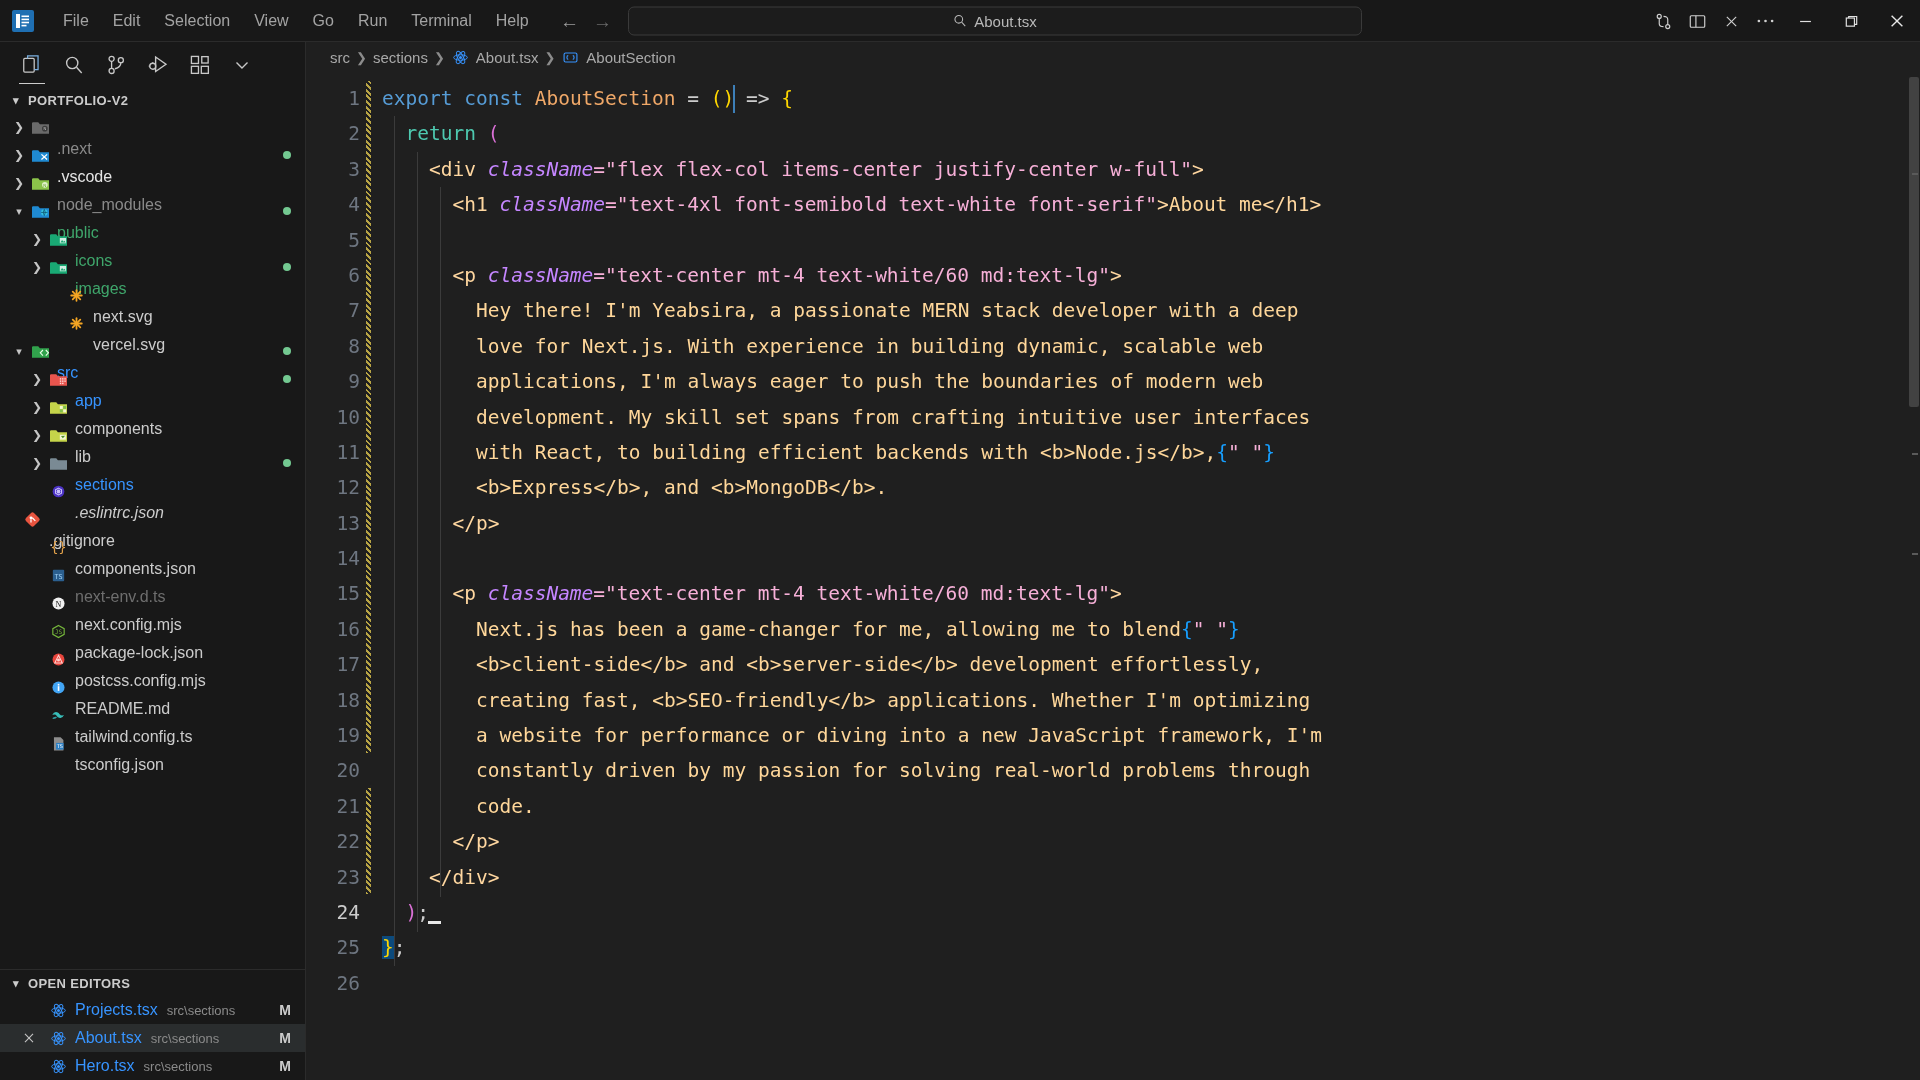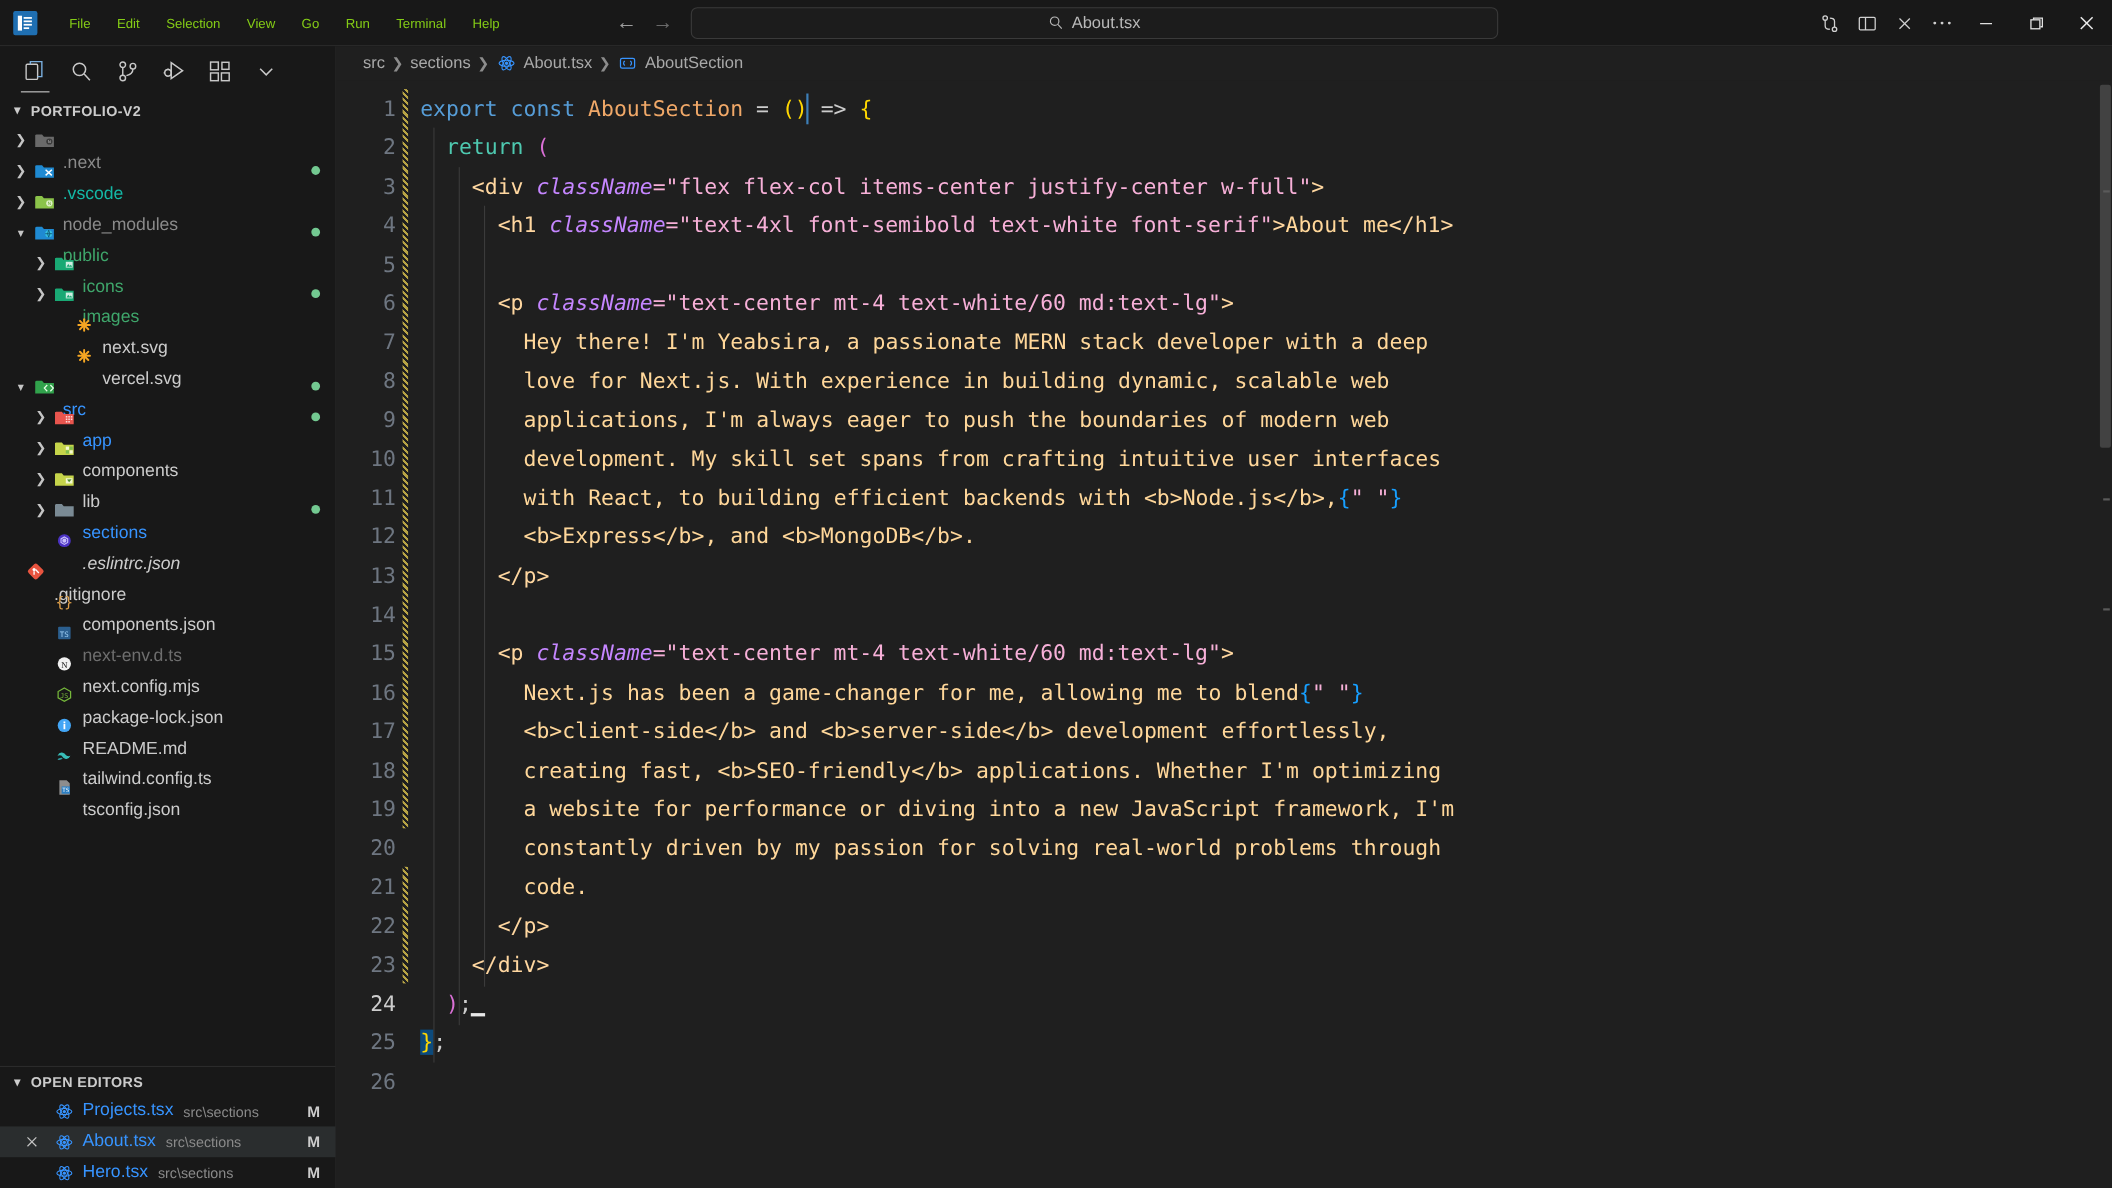--- a/index.html
+++ b/index.html
@@ -18,21 +18,21 @@
     position: relative;
   }
   #vscode-logo {
     width: 22px; height: 22px; margin: 0 10px 0 12px;
     background: #1f6fb2; border-radius: 2px;
     display: flex; align-items: center; justify-content: center;
     flex-shrink: 0;
   }
   #vscode-logo svg { display: block; }
   .menu-item {
-    font-size: 12px; color: #84cc16; padding: 4px 11px;
+    font-size: 16px; color: #a3a3a3; padding: 4px 11px;
     border-radius: 4px; cursor: default; white-space: nowrap;
   }
   #menu { display: flex; align-items: center; gap: 2px; margin-left: 8px; }
 
   #nav-arrows { display: flex; align-items: center; gap: 14px;
     position: absolute; left: 560px; top: 50%; transform: translateY(-50%); }
   .nav-arrow { font-size: 19px; color: #9d9d9d; cursor: pointer; line-height: 1; }
   #nav-arrows .disabled { color: #6a6a6a; }
 
   #cmd-center {
@@ -340,21 +340,21 @@
             <span class="fname" style="color: rgb(138, 138, 138);">.next</span>
           </div>
           <div class="tree-row" style="padding-left: 8px;">
             <span class="tw" style="font-size: 12px;">❯</span>
             <span class="ficon">
               <svg width="19" height="17" viewBox="0 0 20 18">
                 <path d="M1 4 L1 15.5 L19 15.5 L19 5.6 L9.4 5.6 L7.6 3.4 L2.2 3.4 Z" fill="#1f8ad2"></path>
                 <path d="M11 7.8 L17 13.2 M17 7.8 L11 13.2" stroke="#ffffff" stroke-width="1.4"></path>
               </svg>
             </span>
-            <span class="fname" style="color: #14b8a6;">.vscode</span>
+            <span class="fname" style="color: #e5e5e5;">.vscode</span>
             <span class="dot"></span>
           </div>
           <div class="tree-row" style="padding-left: 8px;">
             <span class="tw" style="font-size: 12px;">❯</span>
             <span class="ficon">
               <svg width="19" height="17" viewBox="0 0 20 18">
                 <path d="M1 4 L1 15.5 L19 15.5 L19 5.6 L9.4 5.6 L7.6 3.4 L2.2 3.4 Z" fill="#8bc34a"></path>
                 <circle cx="14.6" cy="10.4" r="3" fill="#dff0c8"></circle>
                 <text x="14.6" y="12.2" font-size="4.4" fill="#5d9b23" text-anchor="middle">N</text>
               </svg>
@@ -542,20 +542,31 @@
           </div>
           <div class="tree-row" style="padding-left: 26px;">
             <span class="tw"></span>
             <span class="ficon">
               <svg width="19" height="17" viewBox="0 0 20 18">
                 <path d="M10 2.6 L16 6 L16 12 L10 15.4 L4 12 L4 6 Z" fill="none" stroke="#76b83b" stroke-width="1.2"></path>
                 <text x="10" y="12" font-size="6.4" fill="#76b83b" text-anchor="middle" font-family="monospace">JS</text>
               </svg>
             </span>
             <span class="fname" style="color: rgb(204, 204, 204);">package-lock.json</span>
+          </div>
+          <div class="tree-row" style="padding-left: 26px;">
+            <span class="tw"></span>
+            <span class="ficon">
+              <svg width="19" height="17" viewBox="0 0 20 18">
+                <circle cx="10" cy="9" r="6.3" fill="#e8453c"></circle>
+                <path d="M10 4.6 L14 12.6 L6 12.6 Z" fill="none" stroke="#ffd4d2" stroke-width="1.1"></path>
+                <circle cx="10" cy="9.6" r="1.6" fill="#ffd4d2"></circle>
+              </svg>
+            </span>
+            <span class="fname" style="color: rgb(204, 204, 204);">postcss.config.mjs</span>
           </div>
           <div class="tree-row" style="padding-left: 26px;">
             <span class="tw"></span>
             <span class="ficon">
               <svg width="19" height="17" viewBox="0 0 20 18">
                 <circle cx="10" cy="9" r="6.4" fill="#42a5f5"></circle>
                 <rect x="9.2" y="7.6" width="1.7" height="5" fill="#fff"></rect>
                 <rect x="9.2" y="5.2" width="1.7" height="1.7" fill="#fff"></rect>
               </svg>
             </span>

